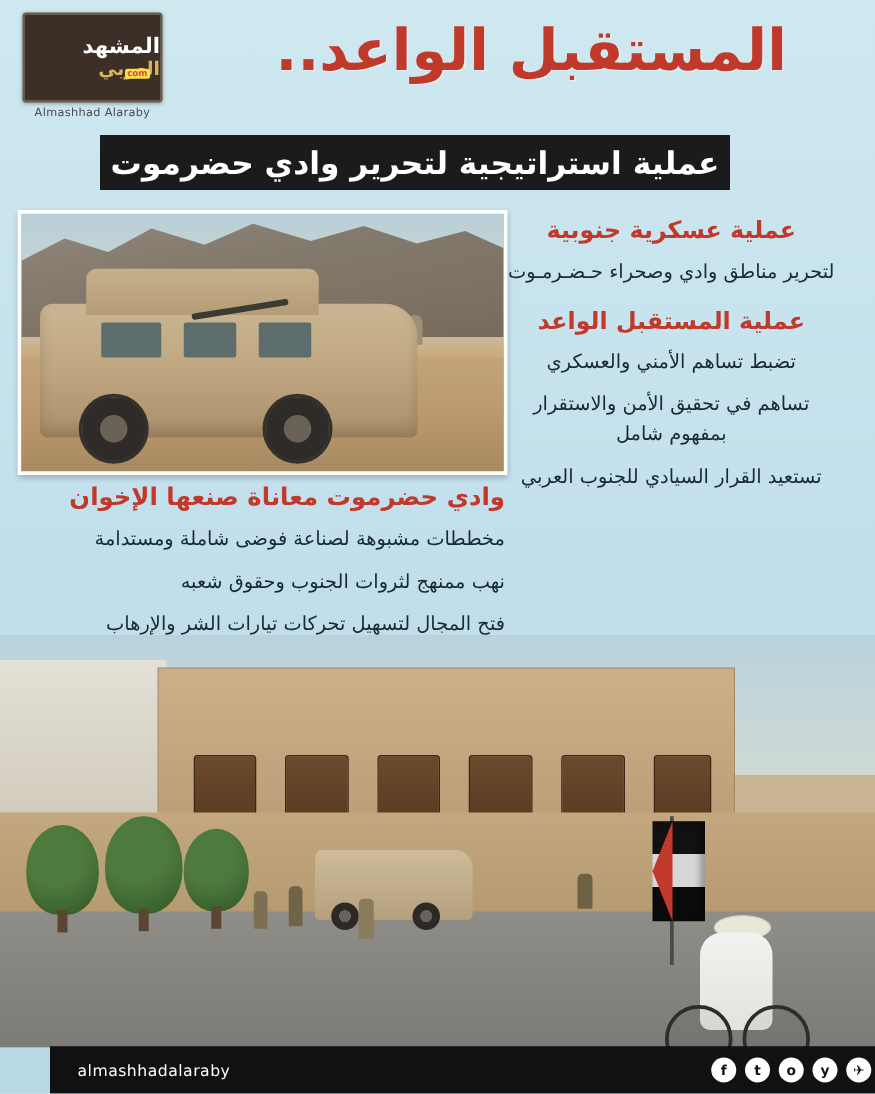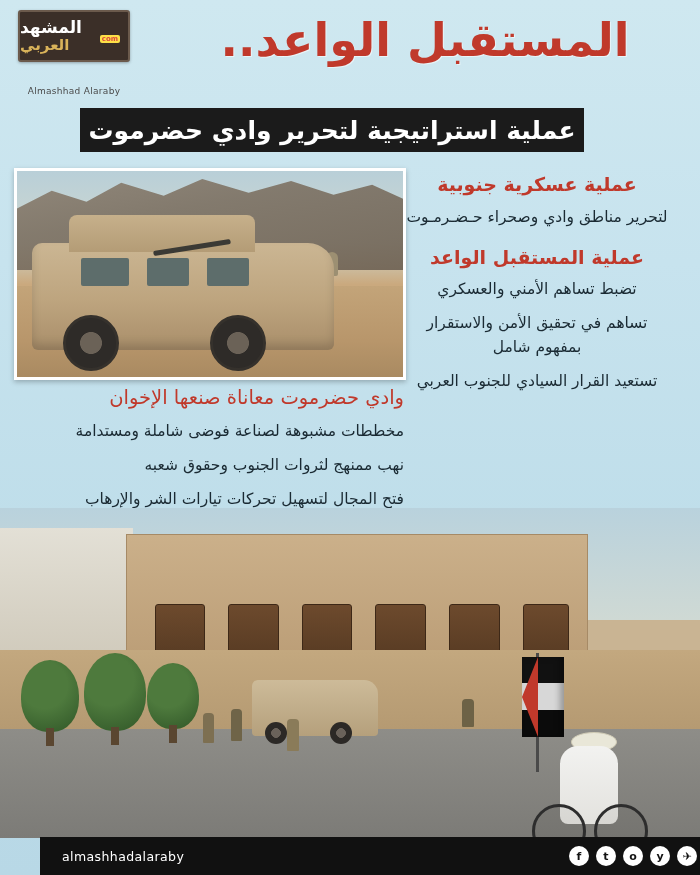--- a/index.html
+++ b/index.html
@@ -15,26 +15,26 @@
     background: linear-gradient(180deg, #cfe8f0 0%, #c7e3ee 30%, #bfdeea 60%, #b8d8e6 100%);
     overflow: hidden;
   }
 
   
   .header {
     position: absolute; top: 0; left: 0; width: 700px; height: 112px;
   }
   .logo-box {
     position: absolute; top: 10px; left: 18px;
-    width: 112px; height: 52px;
+    width: 112px; height: 72px;
     background: #3b2f28;
     border: 2px solid #6b5a4c;
     border-radius: 3px;
     display: flex; flex-direction: column;
-    align-items: flex-end; justify-content: center;
+    align-items: flex-start; justify-content: center;
     box-shadow: 0 1px 3px rgba(0,0,0,.3);
   }
   .logo-line1 {
     color: #fff; font-size: 17px; font-weight: bold;
     letter-spacing: -.5px; line-height: 1.05;
   }
   .logo-line2 {
     color: #d9b35a; font-size: 15px; font-weight: bold;
     line-height: 1.1;
   }
@@ -128,21 +128,21 @@
     margin-bottom: 10px;
   }
   .rc-item.tall { margin-bottom: 14px; }
 
   
   .mid-left {
     position: absolute; top: 386px; right: 296px; width: 390px;
     direction: rtl; text-align: right;
   }
   .ml-head {
-    color: #c0392b; font-size: 19.5px; font-weight: normal; margin-bottom: 10px;
+    color: #c0392b; font-size: 19.5px; font-weight: bold; margin-bottom: 10px;
   }
   .ml-item {
     color: #1a2a33; font-size: 15.5px; line-height: 1.6; margin-bottom: 9px;
   }
 
   
   .photo-bottom {
     position: absolute; top: 508px; left: 0; width: 700px; height: 330px;
     overflow: hidden;
     background: #c9b493;

